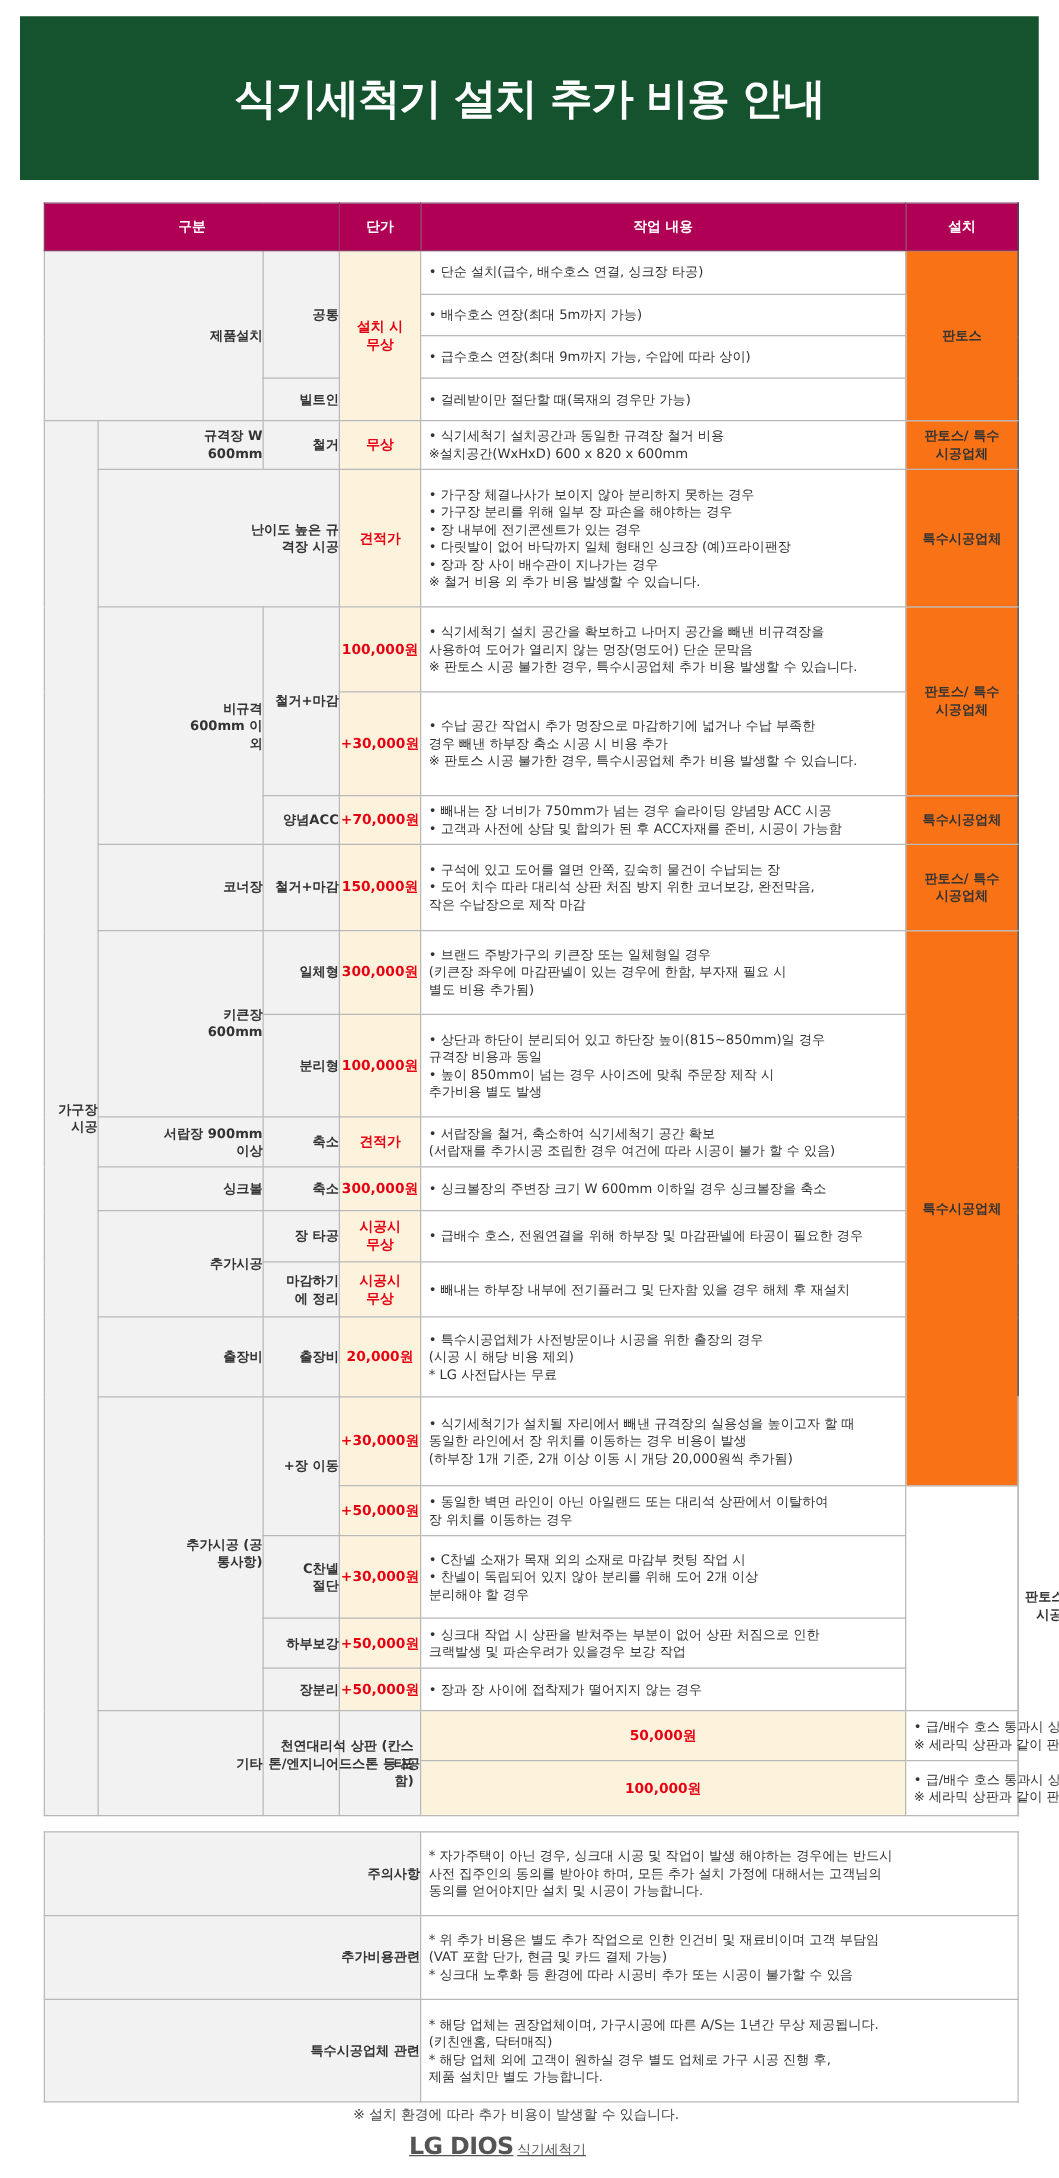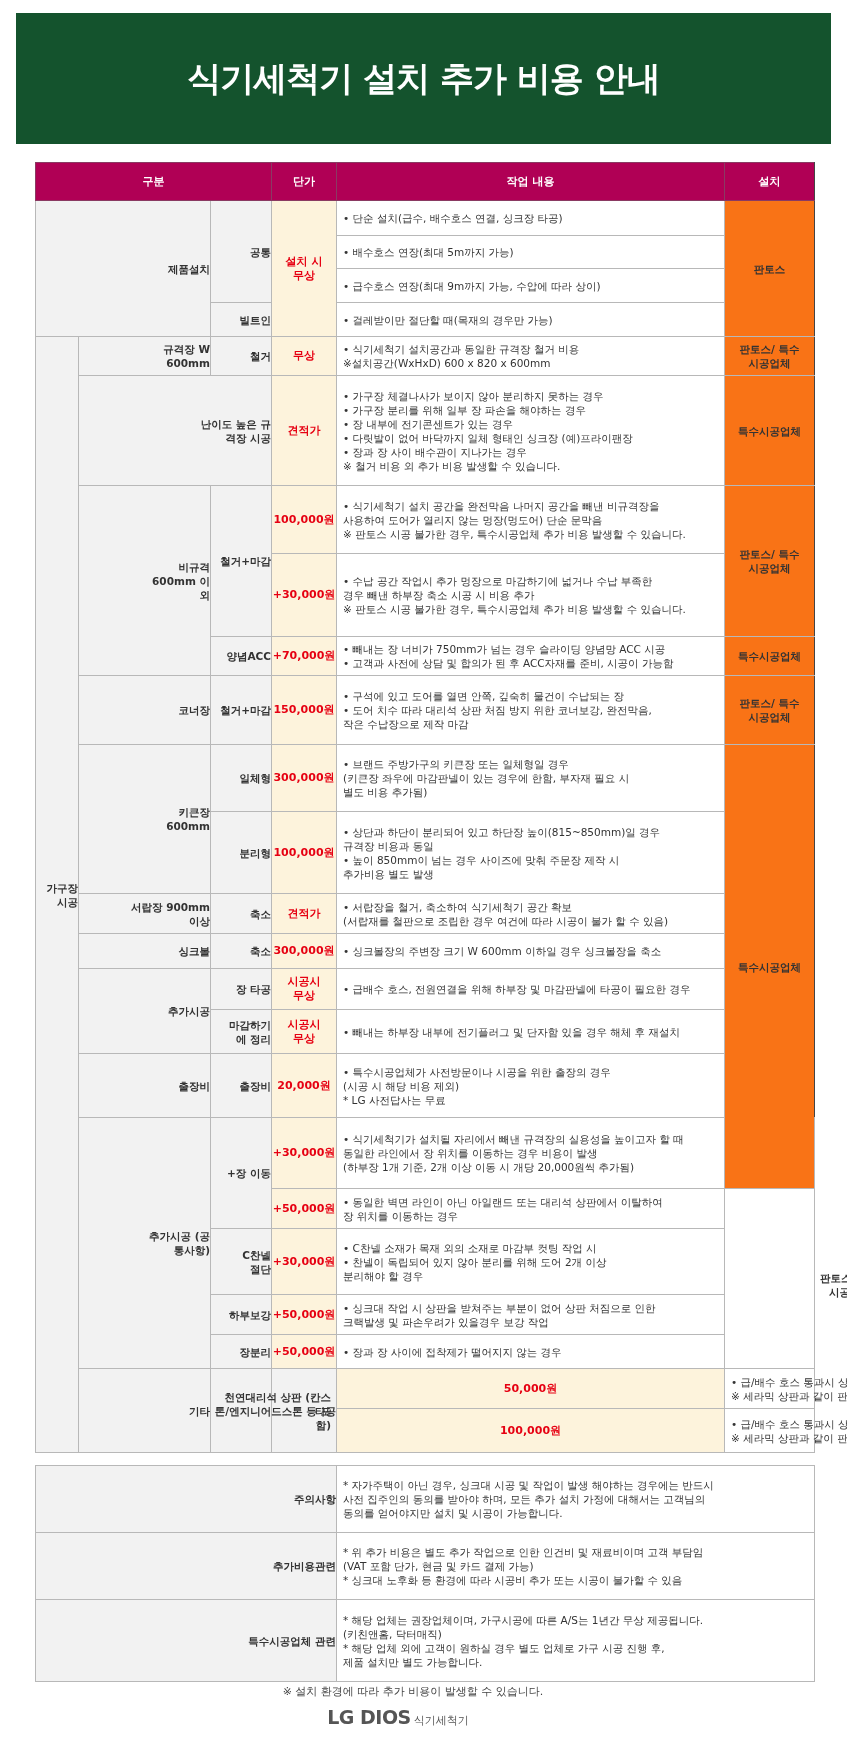--- a/index.html
+++ b/index.html
@@ -12,21 +12,21 @@
   .main { left:35px; top:162px; width:779px; border:1.5px solid #444; }
   .main th { background:#b00055; color:#fff; font-weight:bold; font-size:11px; height:37px; text-align:center; border-color:#8a3a62; }
   .cat { background:#f2f2f2; text-align:right; font-weight:bold; color:#333; }
   .price { background:#fdf3dc; text-align:center; color:#e60012; font-weight:bold; font-size:11px; }
   .content { background:#fff; text-align:left; padding:0 6px; color:#333; }
   .install { background:#f97316; text-align:center; font-weight:bold; color:#333; }
   .content div { white-space:nowrap; }
   .notes { left:35px; top:1465px; width:779px; border:1.5px solid #444; }
   .notes td.cat { height:66px; }
   .footer-note { position:absolute; left:0; width:826px; top:1684px; text-align:center; font-size:11px; color:#444; }
-  .logo { position:absolute; left:0; width:796px; top:1706px; text-align:center; color:#555; }
+  .logo { position:absolute; left:0; width:796px; top:1706px; text-align:center; color:#555;text-decoration:underline; }
   .logo .lg { font-size:19px; font-weight:bold; letter-spacing:-0.5px; }
   .logo .sub { font-size:11px; margin-left:3px; }
 </style>
 </head>
 <body>
 
 <div class="banner">
   <h1>식기세척기 설치 추가 비용 안내</h1>
 </div>
 
@@ -89,21 +89,21 @@
       <div>※ 철거 비용 외 추가 비용 발생할 수 있습니다.</div>
     </td>
     <td class="install">특수시공업체</td>
   </tr>
 
   <tr style="height:68px">
     <td rowspan="3" class="cat"><span style="display:inline-block;width:60px">비규격 600mm 이외</span></td>
     <td rowspan="2" class="cat">철거+마감</td>
     <td class="price">100,000원</td>
     <td class="content">
-      <div>• 식기세척기 설치 공간을 완전막음 나머지 공간을 빼낸 비규격장을</div>
+      <div>• 식기세척기 설치 공간을 확보하고 나머지 공간을 빼낸 비규격장을</div>
       <div>  사용하여 도어가 열리지 않는 멍장(멍도어) 단순 문막음</div>
       <div>※ 판토스 시공 불가한 경우, 특수시공업체 추가 비용 발생할 수 있습니다.</div>
     </td>
     <td rowspan="2" class="install"><span style="display:inline-block;width:70px">판토스/ 특수시공업체</span></td>
   </tr>
   <tr style="height:83px">
     <td class="price">+30,000원</td>
     <td class="content">
       <div>• 수납 공간 작업시 추가 멍장으로 마감하기에 넓거나 수납 부족한</div>
       <div>  경우 빼낸 하부장 축소 시공 시 비용 추가</div>
@@ -153,21 +153,21 @@
       <div>  추가비용 별도 발생</div>
     </td>
   </tr>
 
   <tr style="height:40px">
     <td class="cat"><span style="display:inline-block;width:90px">서랍장 900mm 이상</span></td>
     <td class="cat">축소</td>
     <td class="price">견적가</td>
     <td class="content">
       <div>• 서랍장을 철거, 축소하여 식기세척기 공간 확보</div>
-      <div>  (서랍재를 철판으로 조립한 경우 여건에 따라 시공이 불가 할 수 있음)</div>
+      <div>  (서랍재를 추가시공 조립한 경우 여건에 따라 시공이 불가 할 수 있음)</div>
     </td>
   </tr>
 
   <tr style="height:35px">
     <td class="cat">싱크볼</td>
     <td class="cat">축소</td>
     <td class="price">300,000원</td>
     <td class="content">• 싱크볼장의 주변장 크기 W 600mm 이하일 경우 싱크볼장을 축소</td>
   </tr>
 

